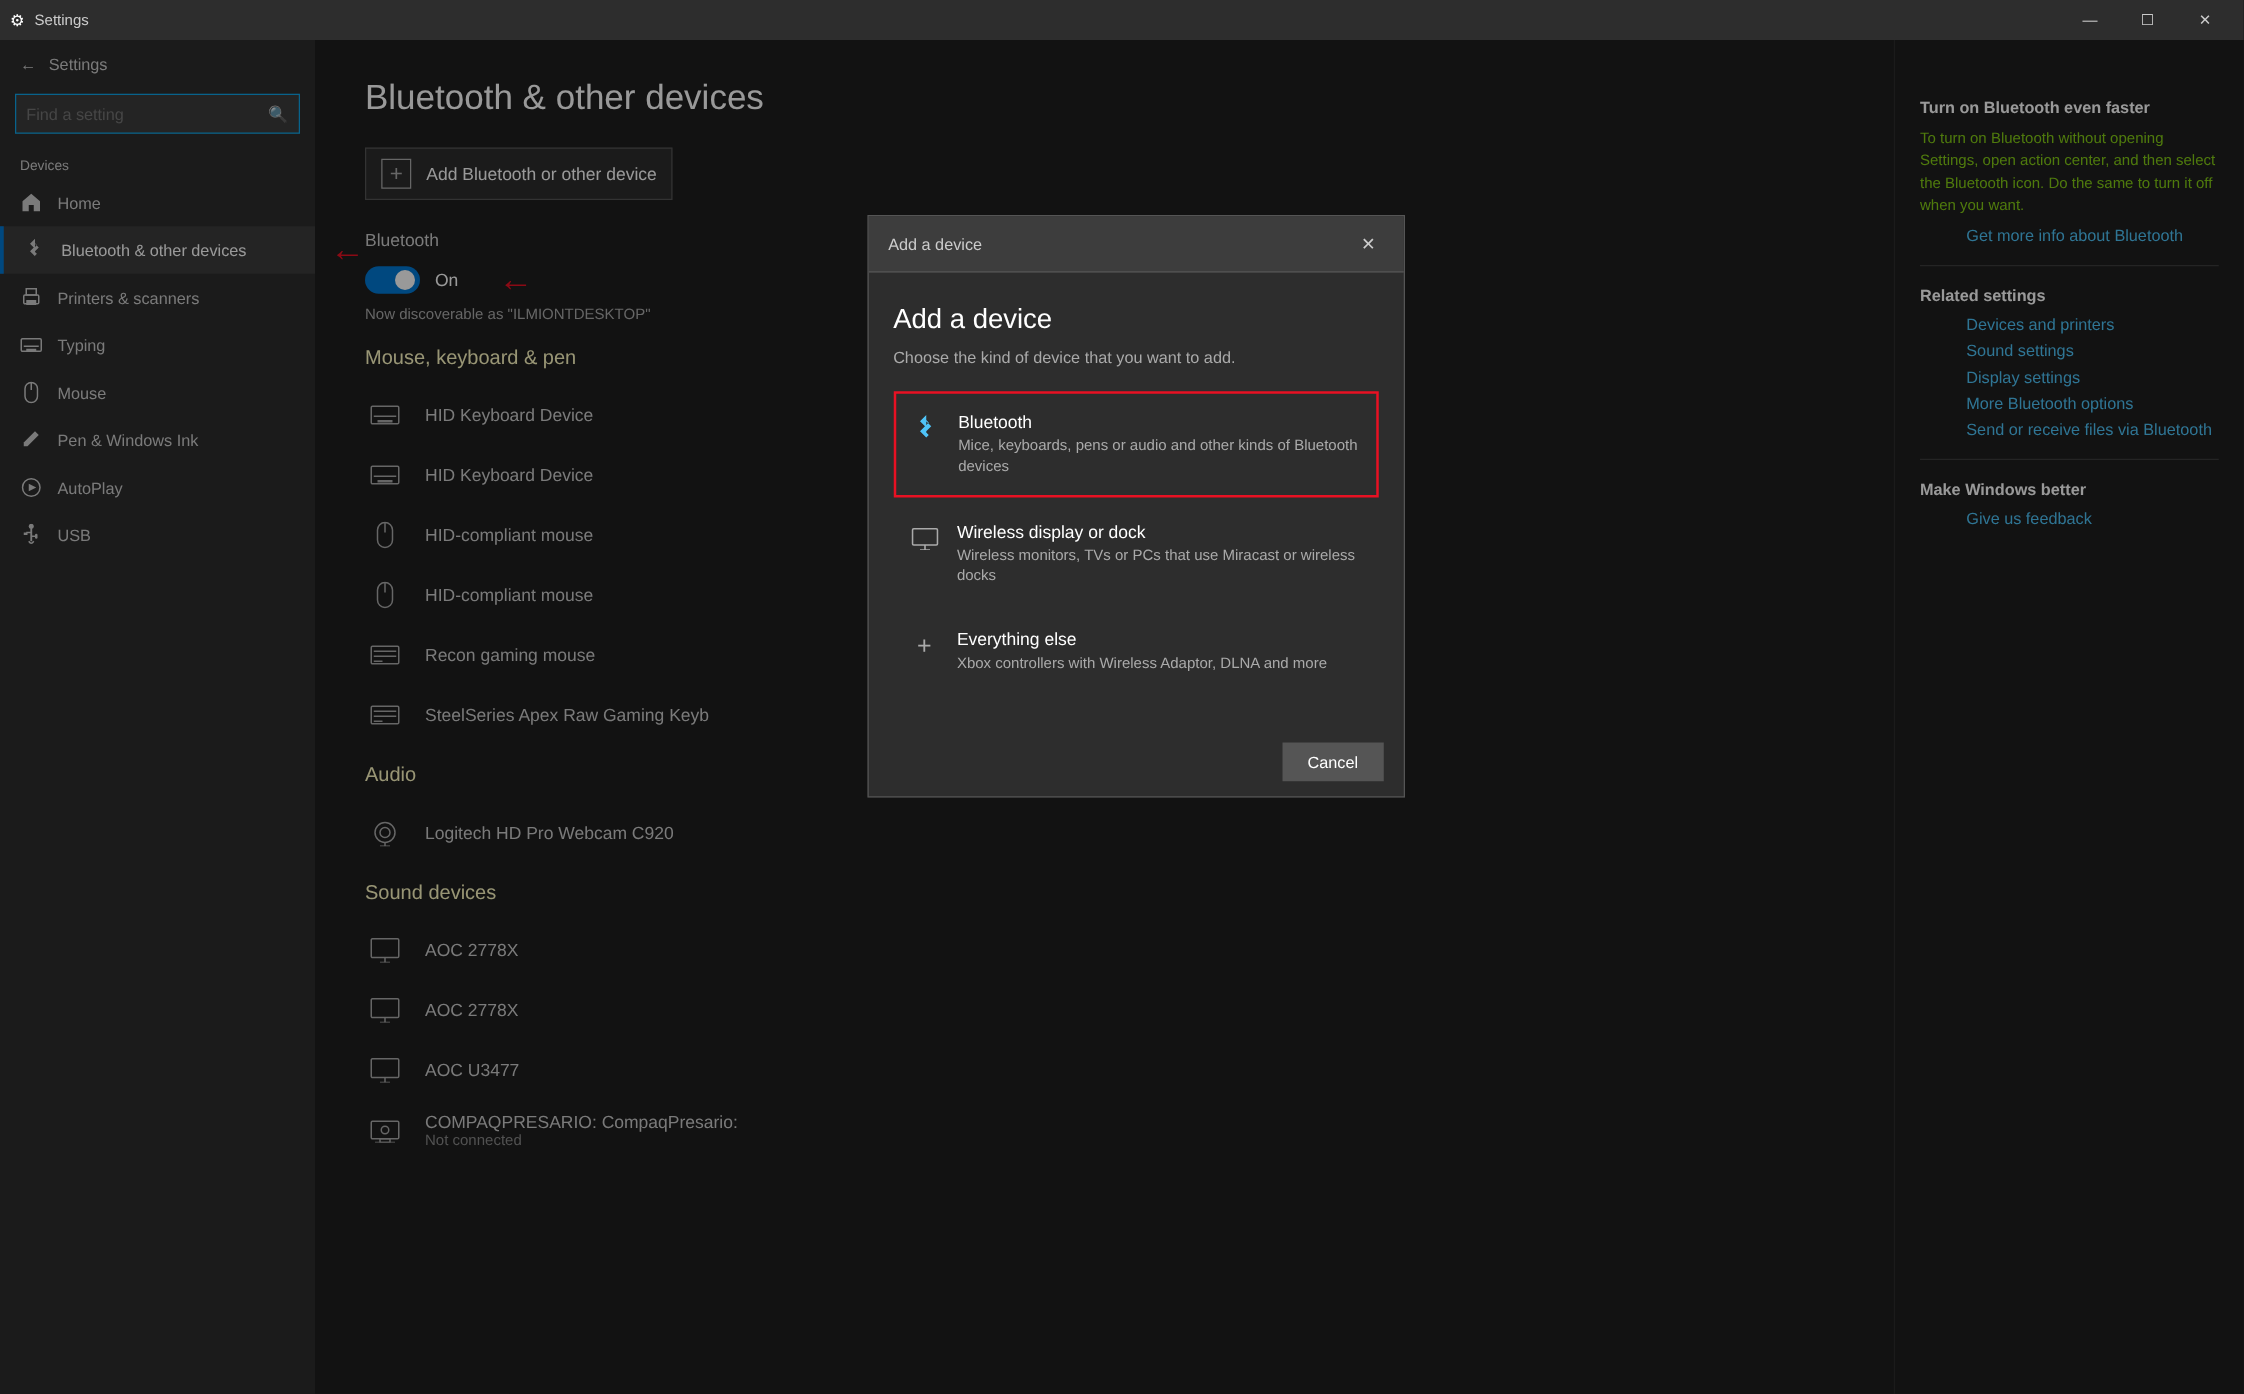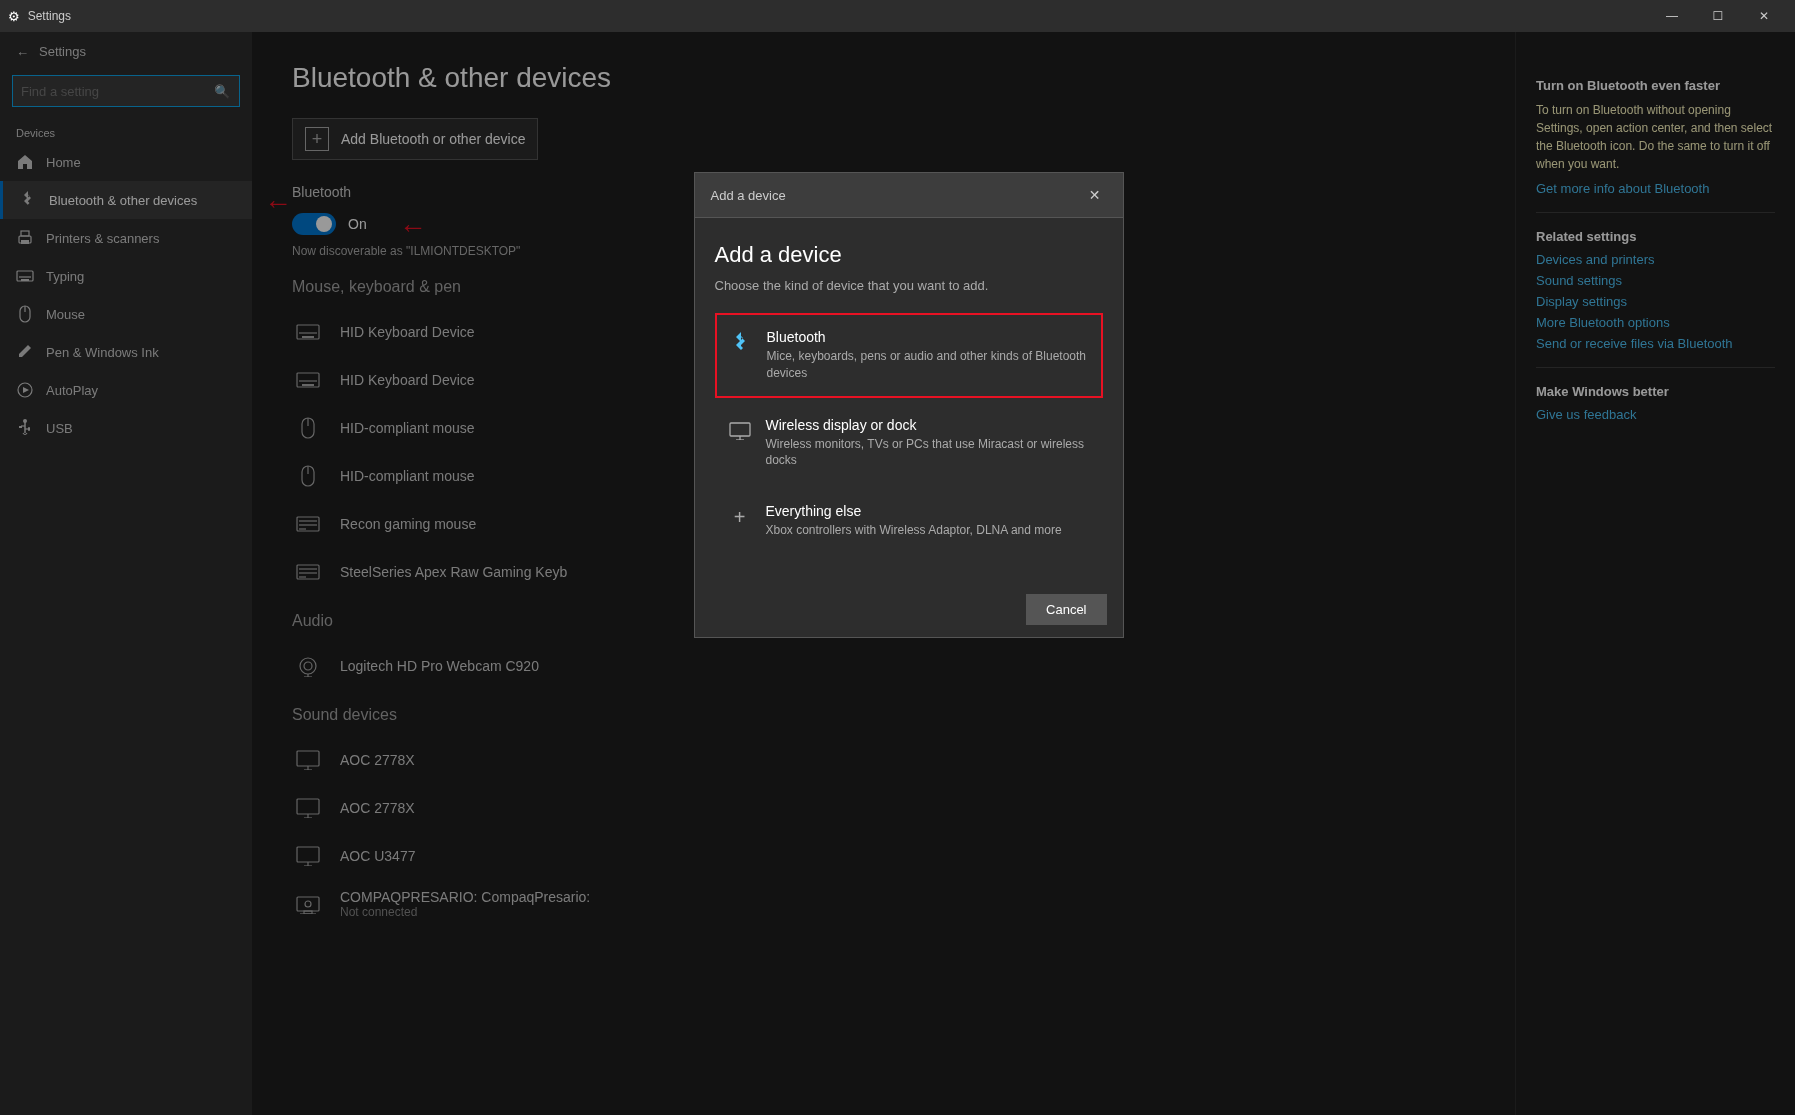--- a/index.html
+++ b/index.html
@@ -225,21 +225,21 @@
       color: #e81123;
       font-size: 28px;
       font-weight: bold;
       margin-left: 20px;
     }
 
     
     .devices-section-title {
       font-size: 16px;
       font-weight: 400;
-      color: #a3a3a3;
+      color: #fef9c3;
       margin-bottom: 12px;
       margin-top: 4px;
     }
     .device-item {
       display: flex;
       align-items: center;
       gap: 16px;
       padding: 8px 0;
     }
     .device-icon {
@@ -269,31 +269,32 @@
     }
     .right-section-title {
       font-size: 13px;
       font-weight: 600;
       color: #ffffff;
       margin-bottom: 8px;
       margin-top: 16px;
     }
     .right-section-body {
       font-size: 12px;
-      color: #fef9c3;
+      color: #84cc16;
       line-height: 1.5;
       margin-bottom: 8px;
     }
     .right-link {
       font-size: 13px;
       color: #4fc3f7;
       cursor: pointer;
       display: block;
       margin-bottom: 6px;
       text-decoration: none;
+      margin-left: 37px;
     }
     .right-divider {
       border: none;
       border-top: 1px solid #3d3d3d;
       margin: 16px 0;
     }
 
     
     .dialog-overlay {
       position: absolute;

